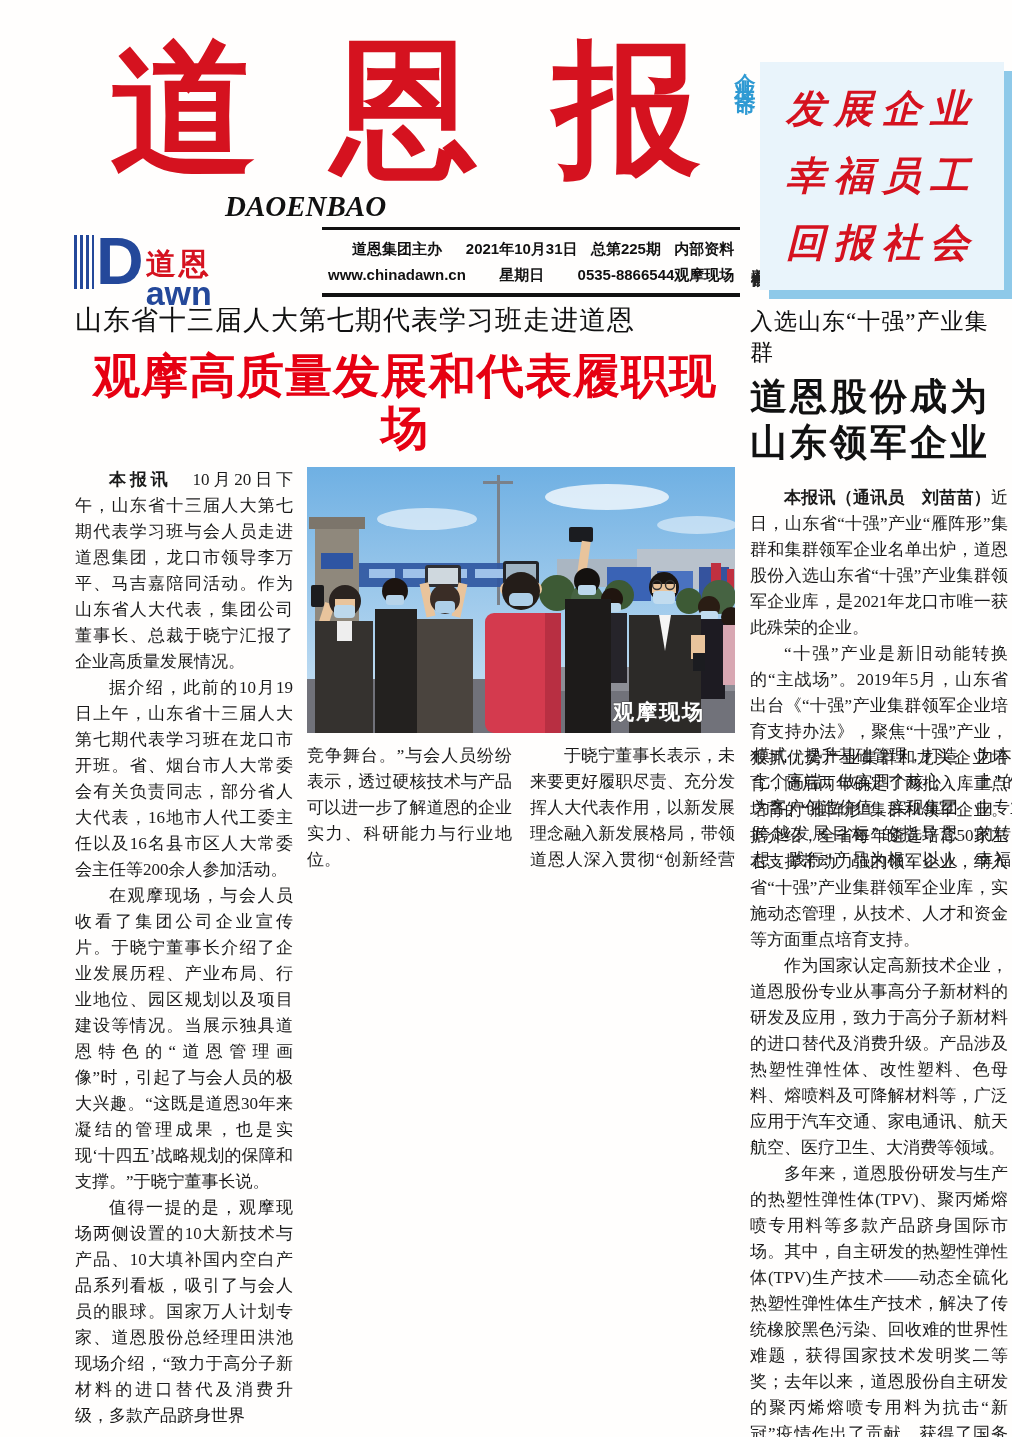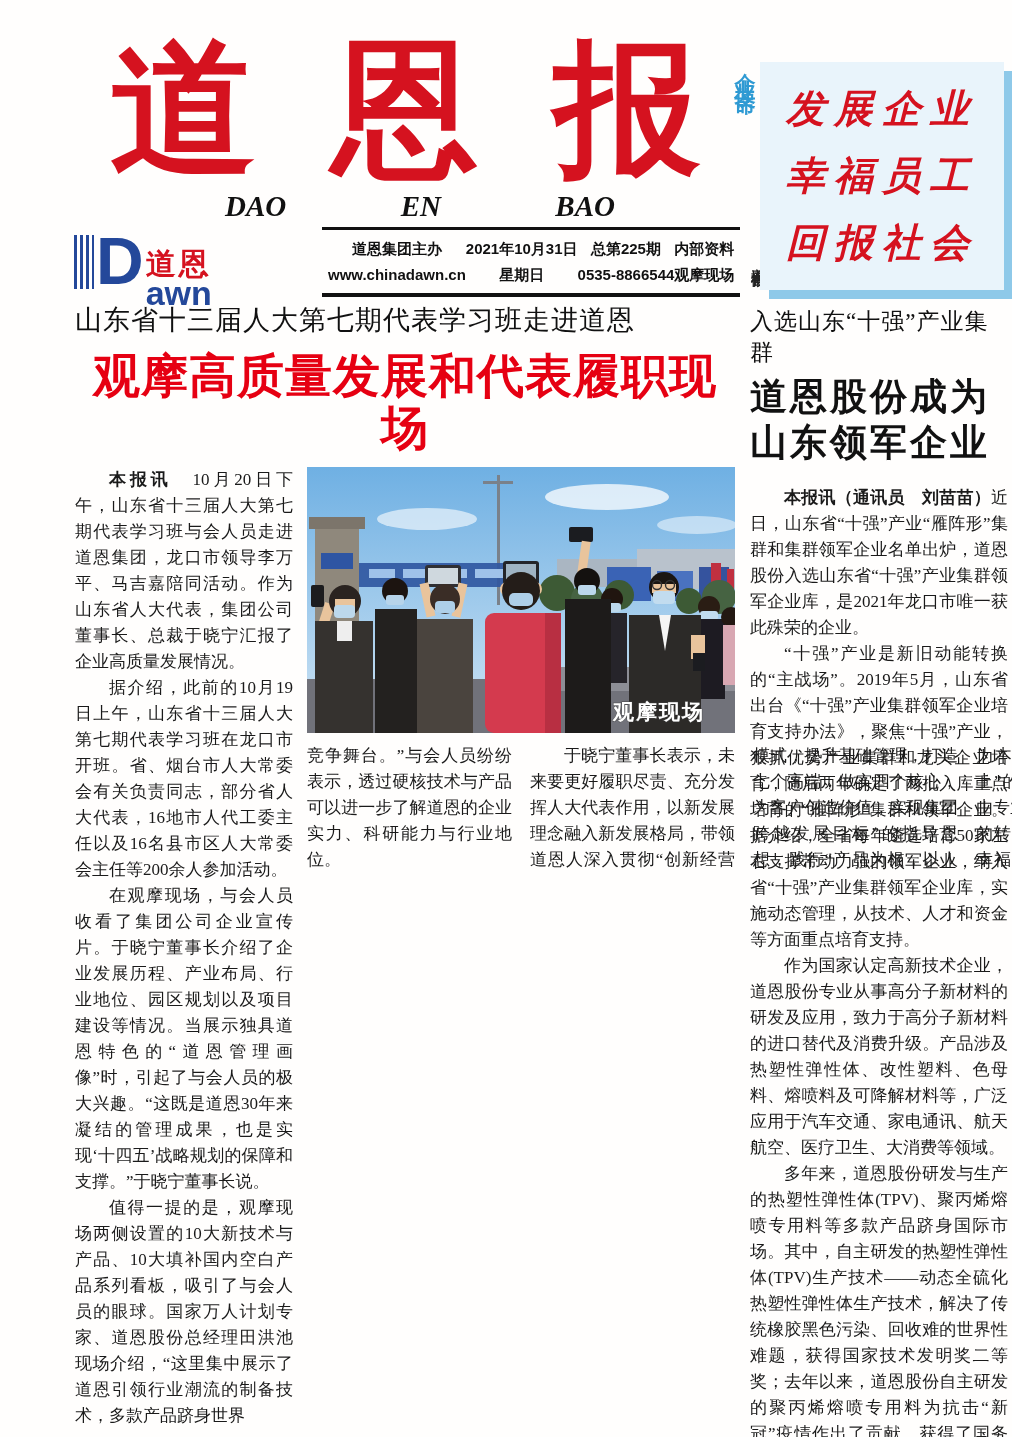--- a/index.html
+++ b/index.html
@@ -2,21 +2,21 @@
 <html><head>
 <meta charset="utf-8">
 <style>
   html,body{margin:0;padding:0;}
   body{width:1012px;height:1437px;background:#fffefd;position:relative;overflow:hidden;
        font-family:"Liberation Serif",serif;color:#1a1a1a;}
   
   .masthead-title{position:absolute;top:34px;left:110px;width:590px;display:flex;
       justify-content:space-between;color:#d5121f;font-weight:bold;font-size:146px;line-height:1.05;
       font-family:"Liberation Serif",serif;}
-  .pinyin{position:absolute;top:190px;left:225px;width:390px;display:flex;justify-content:space-between;
+  .pinyin{position:absolute;top:190px;left:225px;width:390px;display:flex;
       font-size:29px;font-weight:bold;font-style:italic;font-family:"Liberation Serif",serif;color:#111;}
   .infobar{position:absolute;top:230px;left:74px;width:662px;height:64px;display:flex;align-items:center;gap:8px;}
   .dawn-logo{display:flex;align-items:center;width:240px;flex:none;}
   .dawn-stripes{width:20px;height:54px;background:repeating-linear-gradient(90deg,#24489a 0 3px,#ffffff 3px 6px);}
   .dawn-d{font-family:"Liberation Sans",sans-serif;font-weight:bold;font-size:66px;color:#24489a;line-height:.9;margin-left:2px;}
   .dawn-right{display:flex;flex-direction:column;margin-left:2px;}
   .dawn-cn{color:#d5121f;font-weight:bold;font-size:30px;line-height:1;letter-spacing:3px;font-family:"Liberation Sans",sans-serif;margin-top:32px;}
   .dawn-latin{color:#24489a;font-weight:bold;font-size:34px;line-height:.85;font-family:"Liberation Sans",sans-serif;}
   .info-box{flex:1;border-top:3px solid #111;border-bottom:4px solid #111;padding:6px 6px;
       display:flex;justify-content:space-between;font-family:"Liberation Sans",sans-serif;
@@ -149,21 +149,21 @@
 <div class="main-left">
 
   <div>
     <div class="a1-kicker">山东省十三届人大第七期代表学习班走进道恩</div>
     <div class="a1-headline">观摩高质量发展和代表履职现场</div>
     <div class="a1-body">
       <div class="a1-col1 bodytext">
         <p><b class="lead">本报讯　</b><span>10月20日下午，山东省十三届人大第七期代表学习班与会人员走进道恩集团，龙口市领导李万平、马吉嘉陪同活动。作为山东省人大代表，集团公司董事长、总裁于晓宁汇报了企业高质量发展情况。</span></p>
         <p>据介绍，此前的10月19日上午，山东省十三届人大第七期代表学习班在龙口市开班。省、烟台市人大常委会有关负责同志，部分省人大代表，16地市人代工委主任以及16名县市区人大常委会主任等200余人参加活动。</p>
         <p>在观摩现场，与会人员收看了集团公司企业宣传片。于晓宁董事长介绍了企业发展历程、产业布局、行业地位、园区规划以及项目建设等情况。当展示独具道恩特色的“道恩管理画像”时，引起了与会人员的极大兴趣。“这既是道恩30年来凝结的管理成果，也是实现‘十四五’战略规划的保障和支撑。”于晓宁董事长说。</p>
-        <p>值得一提的是，观摩现场两侧设置的10大新技术与产品、10大填补国内空白产品系列看板，吸引了与会人员的眼球。国家万人计划专家、道恩股份总经理田洪池现场介绍，“这里集中展示了道恩引领行业潮流的制备技术，多款产品跻身世界</p>
+        <p>值得一提的是，观摩现场两侧设置的10大新技术与产品、10大填补国内空白产品系列看板，吸引了与会人员的眼球。国家万人计划专家、道恩股份总经理田洪池现场介绍，“致力于高分子新材料的进口替代及消费升级，多款产品跻身世界</p>
       </div>
       <div class="a1-right">
 
         <svg class="photo" viewBox="0 0 428 266" preserveAspectRatio="none">
           <defs>
             <linearGradient id="sky" x1="0" y1="0" x2="0" y2="1">
               <stop offset="0" stop-color="#6fb0e3"></stop>
                 <stop offset="1" stop-color="#cfe4f4"></stop>
             </linearGradient>
           </defs>

